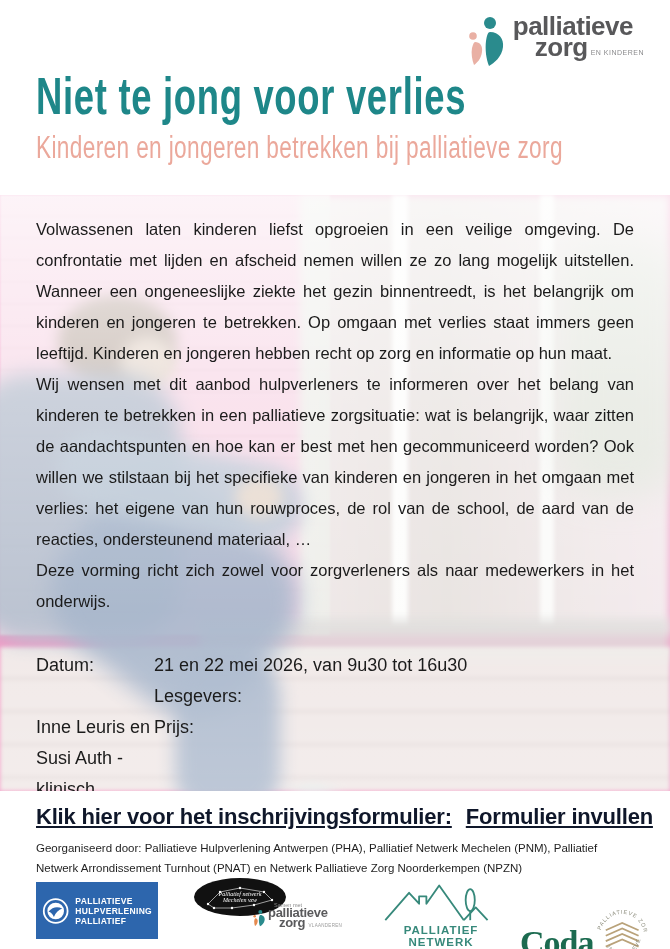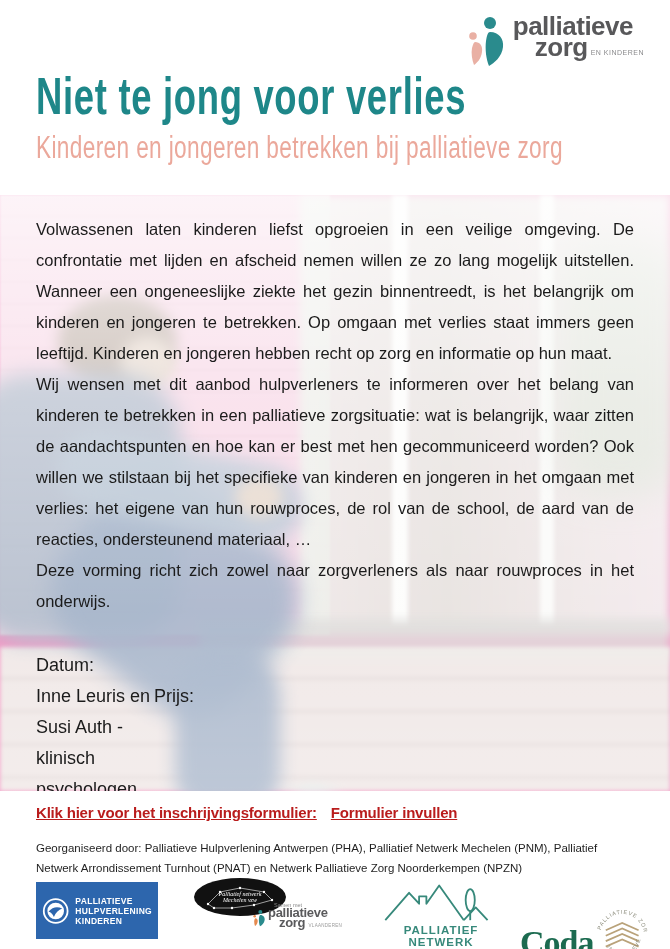--- a/index.html
+++ b/index.html
@@ -56,22 +56,22 @@
   .photo-overlay{position:absolute;inset:0;z-index:2;
      background:linear-gradient(rgba(255,255,255,.82),rgba(255,255,255,.55) 35%,rgba(255,255,255,.42) 70%,rgba(255,255,255,.5))}
   .photo-content{position:relative;z-index:3;padding:19px 36px 0 36px}
   .photo-content p{font-size:16.5px;line-height:31px;text-align:justify;color:var(--body-ink)}
 
   
   .details{margin-top:33px;display:grid;grid-template-columns:118px 1fr;font-size:18px;line-height:31px}
   .details .lbl{font-weight:normal}
 
   
-  .register{position:absolute;top:804px;left:36px;font-size:15px;font-weight:bold;letter-spacing:-.2px;
-     color:#b91c1c;text-decoration:underline;cursor:pointer}
+  .register{position:absolute;top:804px;left:36px;font-size:22px;font-weight:bold;letter-spacing:-.2px;
+     color:#0f172a;text-decoration:underline;cursor:pointer}
   .register .lnk{margin-left:14px}
 
   
   .organizer{position:absolute;top:838px;left:36px;width:604px;font-size:11.5px;line-height:20px;color:#1f1f1f}
 
   
   .logo{position:absolute}
   .logo-pha{left:36px;top:882px;width:122px;height:57px;background:var(--pha-blue,#2d66ad);
      display:flex;align-items:center;gap:6px;padding:4px 6px}
   .pha-text{color:#fff;font-size:8.5px;font-weight:bold;line-height:10px;letter-spacing:.3px}
@@ -135,25 +135,27 @@
       <div class="bg-item hand"></div>
       <div class="bg-item shin"></div>
       <div class="bg-item shoe2"></div>
 
     </div>
     <div class="photo-overlay"></div>
 
     <div class="photo-content">
       <p>Volwassenen laten kinderen liefst opgroeien in een veilige omgeving. De confrontatie met lijden en afscheid nemen willen ze zo lang mogelijk uitstellen. Wanneer een ongeneeslijke ziekte het gezin binnentreedt, is het belangrijk om kinderen en jongeren te betrekken. Op omgaan met verlies staat immers geen leeftijd. Kinderen en jongeren hebben recht op zorg en informatie op hun maat.</p>
       <p>Wij wensen met dit aanbod hulpverleners te informeren over het belang van kinderen te betrekken in een palliatieve zorgsituatie: wat is belangrijk, waar zitten de aandachtspunten en hoe kan er best met hen gecommuniceerd worden? Ook willen we stilstaan bij het specifieke van kinderen en jongeren in het omgaan met verlies: het eigene van hun rouwproces, de rol van de school, de aard van de reacties, ondersteunend materiaal, …</p>
-      <p>Deze vorming richt zich zowel naar zorgverleners als naar rouwproces in het onderwijs.</p>
+      <p>Deze vorming richt zich zowel voor zorgverleners als naar medewerkers in het onderwijs.</p>
 
       <div class="details">
         <span class="lbl">Datum:</span>
+        <span>21 en 22 mei 2026, van 9u30 tot 16u30</span>
         <span class="lbl"></span>
+        <span class="lbl">Lesgevers:</span>
         <span>Inne Leuris en Susi Auth - klinisch psychologen PHA/CODA</span>
         <span class="lbl">Prijs:</span>
         <span>150 euro (incl. broodjesmaaltijd, drank, syllabus, vormingsattest)</span>
 
       </div>
     </div>
   </div>
 
   <div class="register">
     <span>Klik hier voor het inschrijvingsformulier:</span><span class="lnk">Formulier invullen</span>
@@ -163,21 +165,21 @@
 
   <div class="logo logo-pha">
     <svg width="46" height="46" viewBox="0 0 46 46">
       <circle cx="23" cy="23" r="20" fill="none" stroke="#fff" stroke-width="3"></circle>
       <circle cx="23" cy="23" r="14" fill="#fff"></circle>
       <path d="M11 24 Q21 13 34 19 Q25 22 20 33 Q17 26 11 24 Z" fill="#2d66ad"></path>
     </svg>
     <div class="pha-text">
       <div>PALLIATIEVE</div>
       <div>HULPVERLENING</div>
-      <div>KINDEREN</div>
+      <div>PALLIATIEF</div>
     </div>
   </div>
 
   <div class="logo logo-pnm">
     <div class="pnm-oval">
       <svg class="pnm-constellation" width="92" height="38" viewBox="0 0 92 38">
         <polyline points="14,26 26,14 46,10 70,14 78,22 60,27 38,30 20,30 14,26" fill="none" stroke="#fff" stroke-width="0.6"></polyline>
         <g fill="#fff">
           <circle cx="14" cy="26" r="1.2"></circle>
             <circle cx="26" cy="14" r="1.2"></circle>

